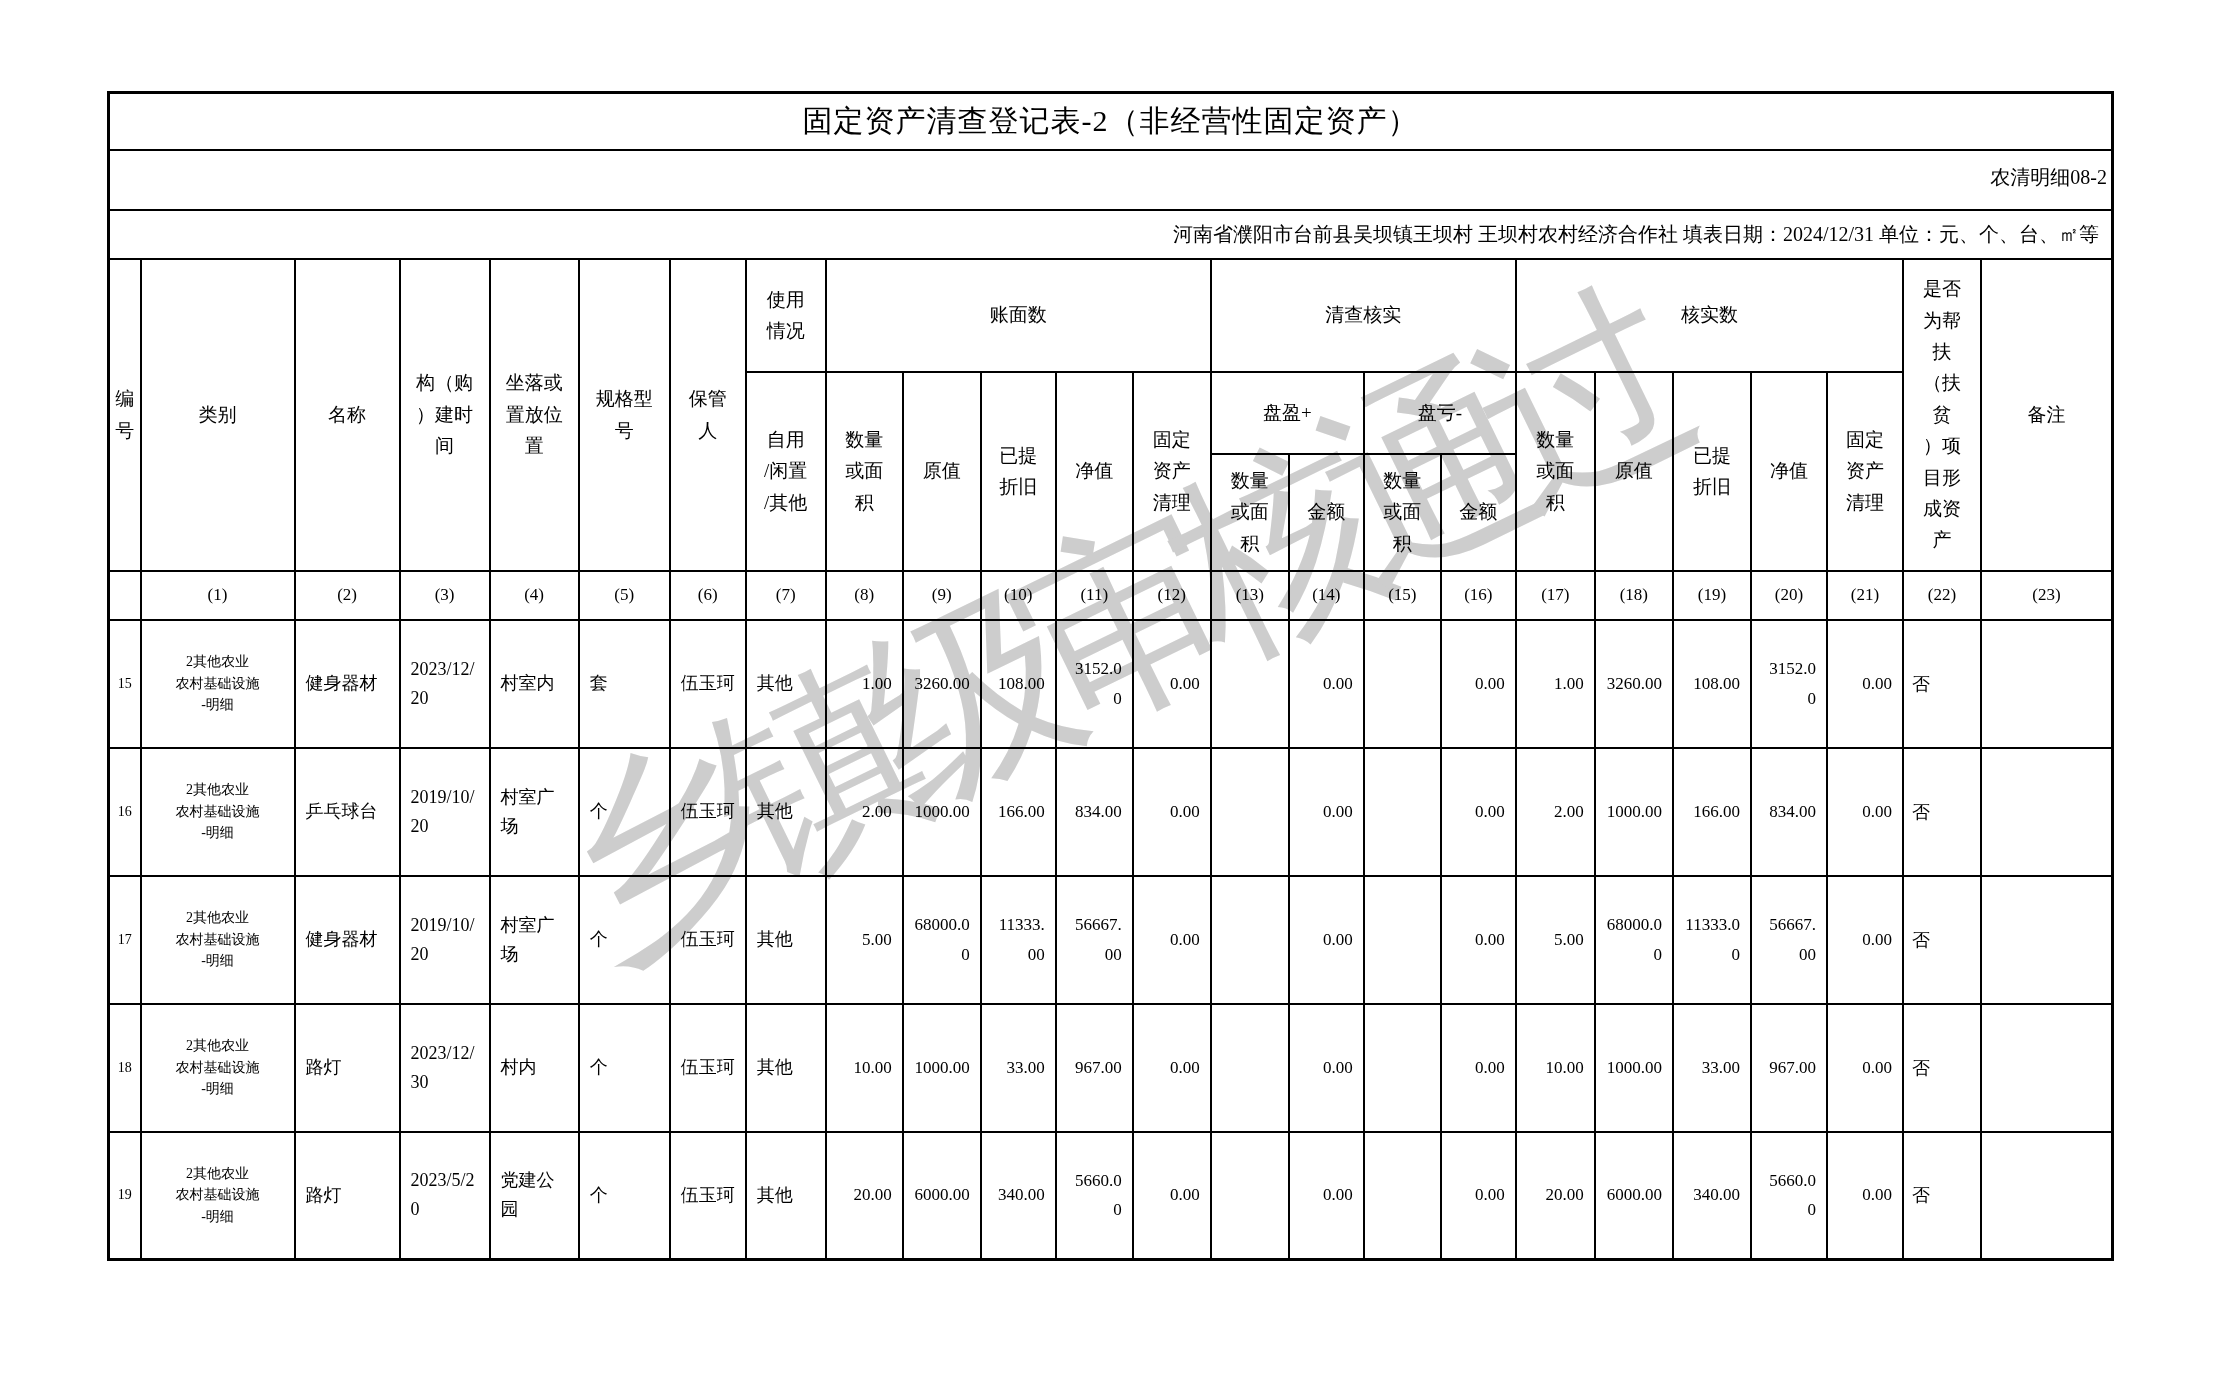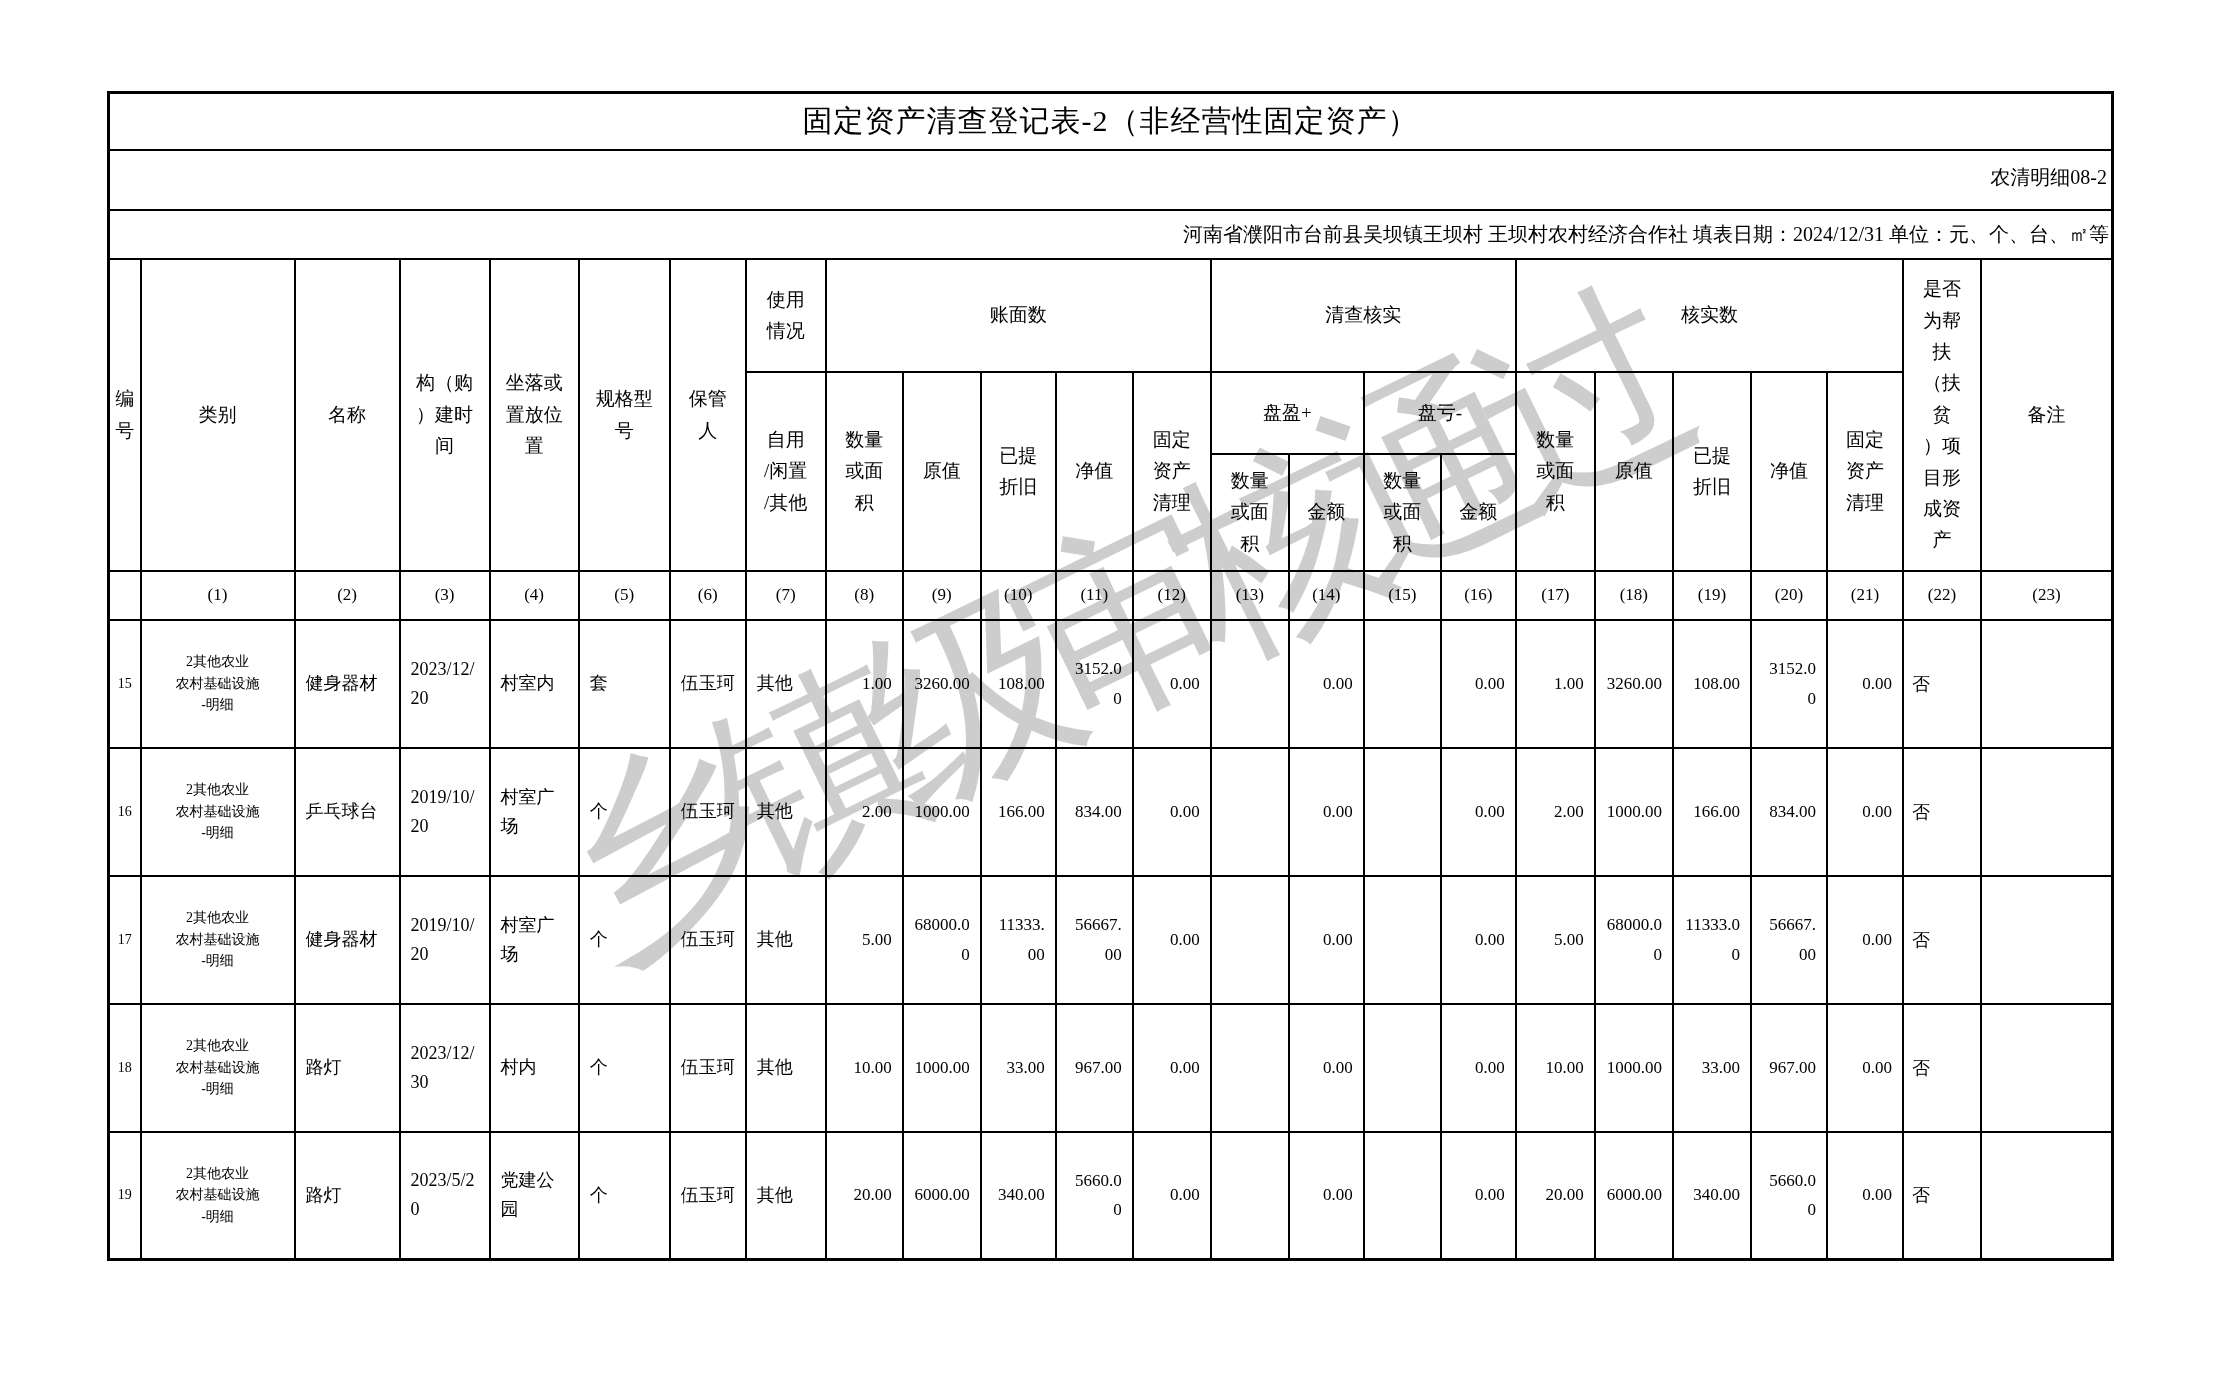--- a/index.html
+++ b/index.html
@@ -50,21 +50,21 @@
   }
   .code-cell {
     text-align:right;
     font-size:20px;
     padding:0 4px 4px 0 !important;
     vertical-align:bottom;
   }
   .info-cell {
     text-align:right;
     font-size:20px;
-    padding:0 2px !important;
+    padding:0 12px !important;
   }
   th.hdr {
     text-align:center;
     font-size:19px;
     line-height:1.65;
     white-space:pre-line;
   }
   td.colnum {
     text-align:center;
     font-size:17px;

